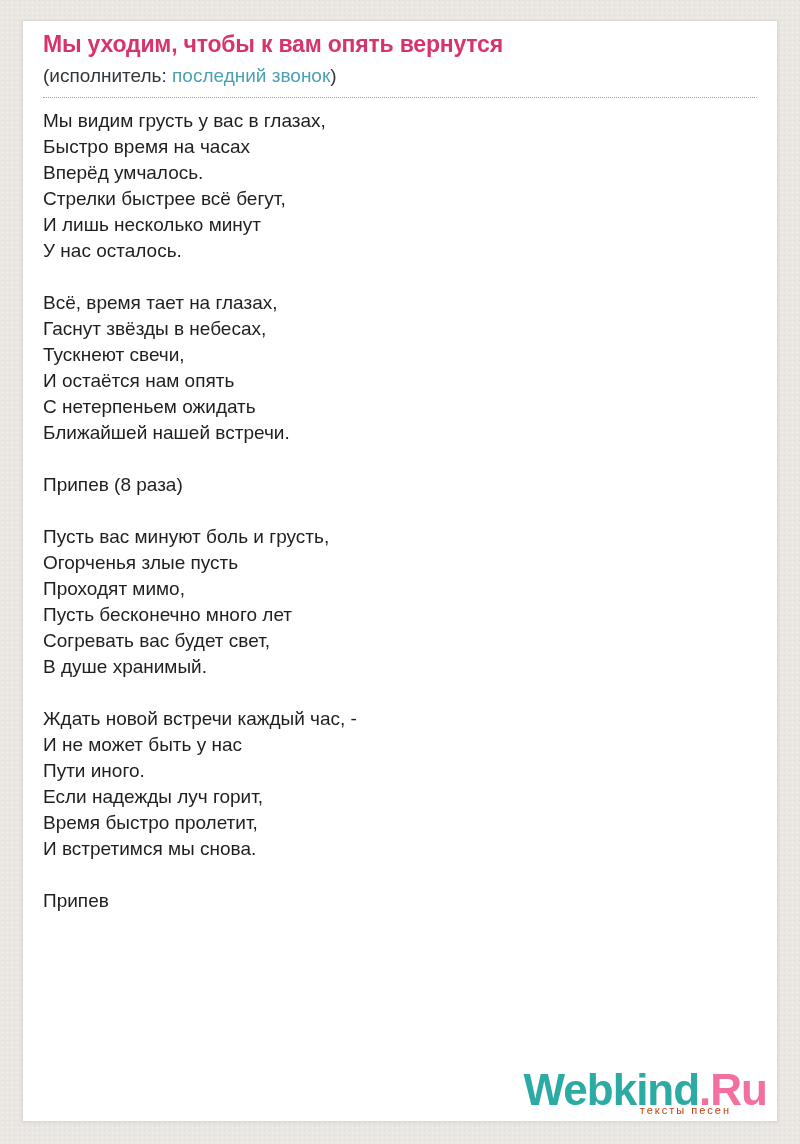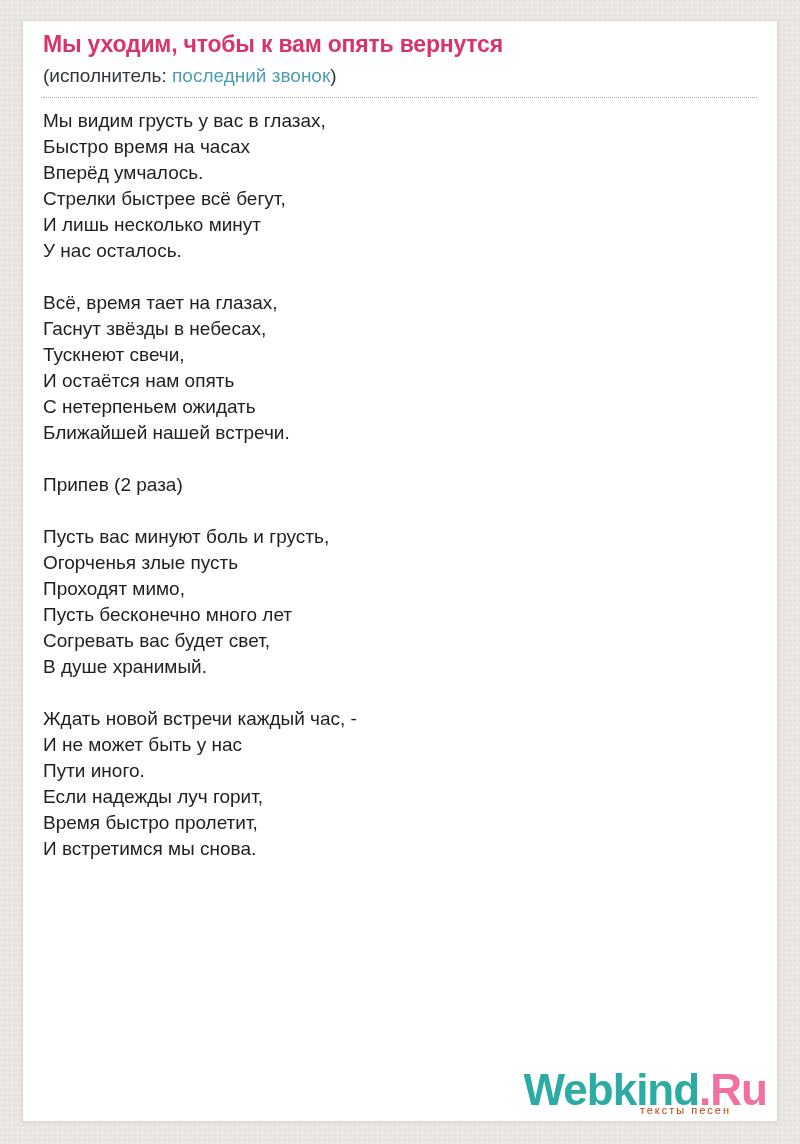--- a/index.html
+++ b/index.html
@@ -98,23 +98,24 @@
 <div class="card">
 
   <div class="song-header">
     <h1 class="song-title">Мы уходим, чтобы к вам опять вернутся</h1>
     <div class="artist-line"><span>(исполнитель: </span><a>последний звонок</a><span>)</span></div>
   </div>
 
   <div class="lyrics">
       <p class="stanza">Мы видим грусть у вас в глазах,<br>Быстро время на часах<br>Вперёд умчалось.<br>Стрелки быстрее всё бегут,<br>И лишь несколько минут<br>У нас осталось.</p>
       <p class="stanza">Всё, время тает на глазах,<br>Гаснут звёзды в небесах,<br>Тускнеют свечи,<br>И остаётся нам опять<br>С нетерпеньем ожидать<br>Ближайшей нашей встречи.</p>
-      <p class="stanza">Припев (2 раза)</p>
+      <p class="stanza">Припев (8 раза)</p>
       <p class="stanza">Пусть вас минуют боль и грусть,<br>Огорченья злые пусть<br>Проходят мимо,<br>Пусть бесконечно много лет<br>Согревать вас будет свет,<br>В душе хранимый.</p>
       <p class="stanza">Ждать новой встречи каждый час, -<br>И не может быть у нас<br>Пути иного.<br>Если надежды луч горит,<br>Время быстро пролетит,<br>И встретимся мы снова.</p>
+      <p class="stanza">Припев</p>
     </div>
 
   <div class="site-logo">
     <div class="logo-line"><span class="logo-main">Webkind</span><span class="logo-ru">.Ru</span></div>
     <div class="logo-tagline">тексты песен</div>
   </div>
 
 </div>
 
 </body></html>

